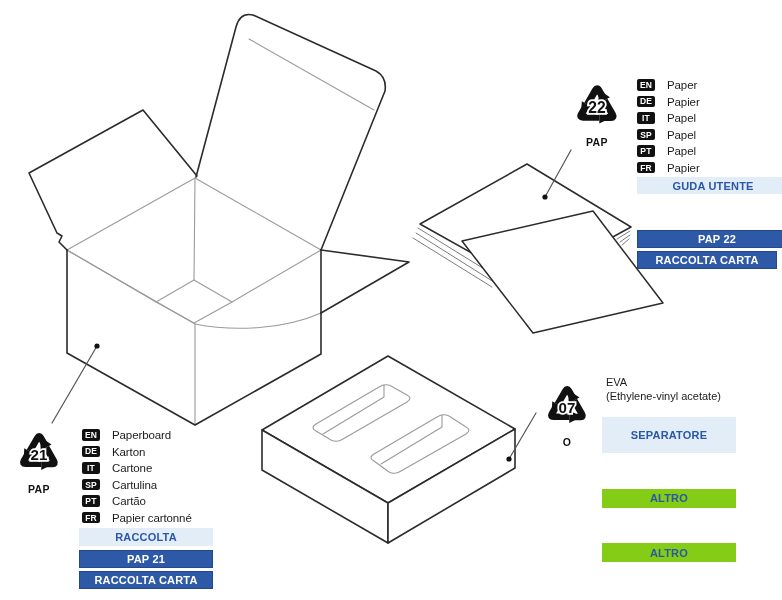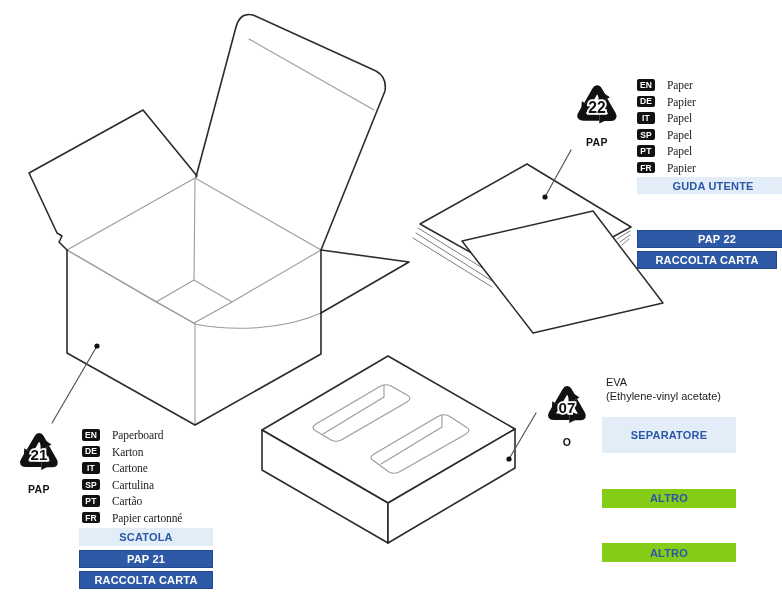--- a/index.html
+++ b/index.html
@@ -18,21 +18,21 @@
   }
 
   
   .lang-list{position:absolute;}
   .lang-row{display:flex;align-items:flex-start;margin-bottom:5.1px;height:11.5px;gap:6px;}
   .badge{
     width:18px;height:11.5px;background:#111;color:#fff;border-radius:2px;
     font-size:8.5px;font-weight:bold;display:flex;align-items:center;justify-content:center;
     margin-right:6px;flex:0 0 auto;letter-spacing:.2px;
   }
-  .lang-label{font-size:11.5px;letter-spacing:-.1px;white-space:nowrap;color:#1c1c1c;font-family:Liberation Serif, serif;}
+  .lang-label{font-size:11.5px;letter-spacing:-.1px;white-space:nowrap;color:#1c1c1c;}
 
   
   .tag-col{position:absolute;display:flex;flex-direction:column;}
   .tag{
     box-sizing:border-box;display:flex;align-items:center;justify-content:center;
     font-weight:bold;font-size:11px;letter-spacing:.2px;margin-bottom:3.5px;
     white-space:nowrap;
   }
   .tag.light{background:#e2edf8;color:#2b57a7;}
   .tag.dark{background:#2e59a7;color:#fff;border:1px solid #24488c;}
@@ -191,21 +191,21 @@
       <span class="badge">PT</span>
       <span class="lang-label">Cartão</span>
     </div>
     <div class="lang-row">
       <span class="badge">FR</span>
       <span class="lang-label">Papier cartonné</span>
     </div>
   </div>
 
   <div class="tag-col" style="left:79px;top:528px;">
-    <div class="tag light" style="width:134px;height:18px;">SCATOLA</div>
+    <div class="tag light" style="width:134px;height:18px;">RACCOLTA</div>
     <div class="tag dark" style="width:134px;height:18px;">PAP 21</div>
     <div class="tag dark" style="width:134px;height:18px;">RACCOLTA CARTA</div>
   </div>
 
   <div class="lang-list" style="left:637px;top:79px;">
     <div class="lang-row">
       <span class="badge">EN</span>
       <span class="lang-label">Paper</span>
     </div>
     <div class="lang-row">

